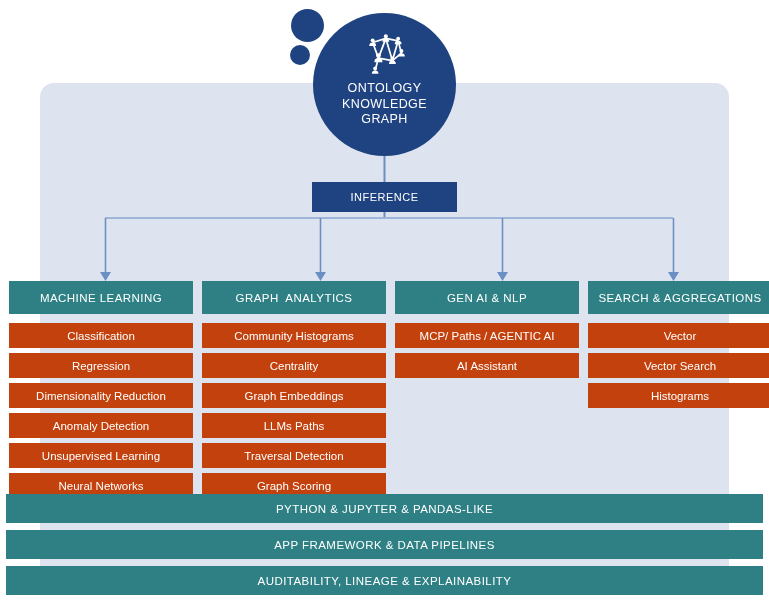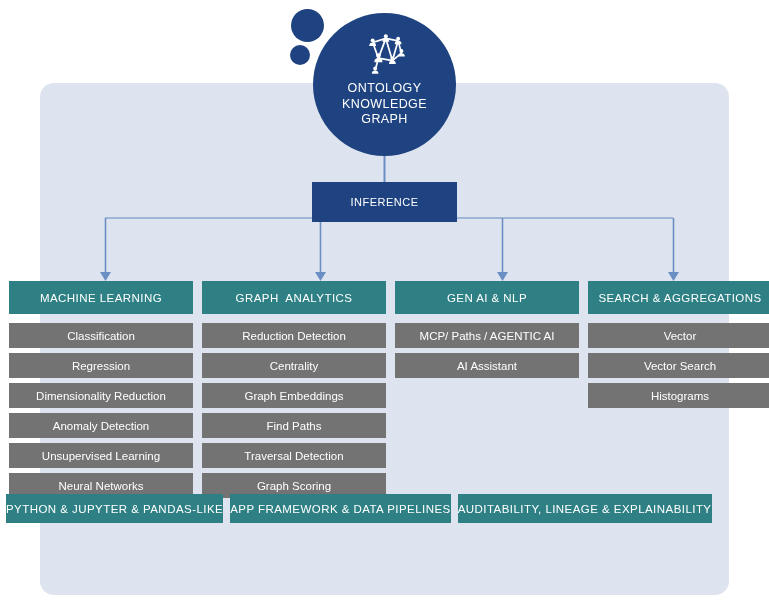--- a/index.html
+++ b/index.html
@@ -48,21 +48,21 @@
     font-weight:400;
   }
 
   
   .conn-svg{position:absolute;left:0;top:150px;width:769px;height:140px;}
 
   
   .inference{
     position:absolute;
     left:312px;top:182px;
-    width:145px;height:40px;
+    width:145px;height:30px;
     background:#1e4380;
     color:#ffffff;
     font-size:11px;
     letter-spacing:0.5px;
     display:flex;align-items:center;justify-content:center;
   }
 
   
   .columns{
     position:absolute;
@@ -78,34 +78,34 @@
     background:#2e8085;
     color:#ffffff;
     height:33px;
     display:flex;align-items:center;justify-content:center;
     font-size:11.5px;
     letter-spacing:0.45px;
     white-space:pre;
     margin-bottom:4px;
   }
   .col-item{
-    background:#737373;
+    background:#c2410c;
     color:#ffffff;
     height:25px;
     display:flex;align-items:center;justify-content:center;
     font-size:11.5px;
     white-space:pre;
   }
 
   
   .footers{
     position:absolute;
     left:6px;top:494px;
     width:757px;
-    display:flex;flex-direction:row;gap:7px;
+    display:flex;flex-direction:column;gap:7px;
   }
   .footer-bar{
     background:#2e8085;
     color:#ffffff;
     height:29px;
     display:flex;align-items:center;justify-content:center;
     font-size:11.5px;
     letter-spacing:0.45px;
   }
 </style>
@@ -195,24 +195,24 @@
         <div class="col-header">MACHINE LEARNING</div>
         <div class="col-item">Classification</div>
         <div class="col-item">Regression</div>
         <div class="col-item">Dimensionality Reduction</div>
         <div class="col-item">Anomaly Detection</div>
         <div class="col-item">Unsupervised Learning</div>
         <div class="col-item">Neural Networks</div>
       </div>
       <div class="column">
         <div class="col-header">GRAPH  ANALYTICS</div>
-        <div class="col-item">Reduction Detection</div>
+        <div class="col-item">Community Histograms</div>
         <div class="col-item">Centrality</div>
         <div class="col-item">Graph Embeddings</div>
-        <div class="col-item">Find Paths</div>
+        <div class="col-item">LLMs Paths</div>
         <div class="col-item">Traversal Detection</div>
         <div class="col-item">Graph Scoring</div>
       </div>
       <div class="column">
         <div class="col-header">GEN AI &amp; NLP</div>
         <div class="col-item">MCP/ Paths / AGENTIC AI</div>
         <div class="col-item">AI Assistant</div>
       </div>
       <div class="column">
         <div class="col-header">SEARCH &amp; AGGREGATIONS</div>

